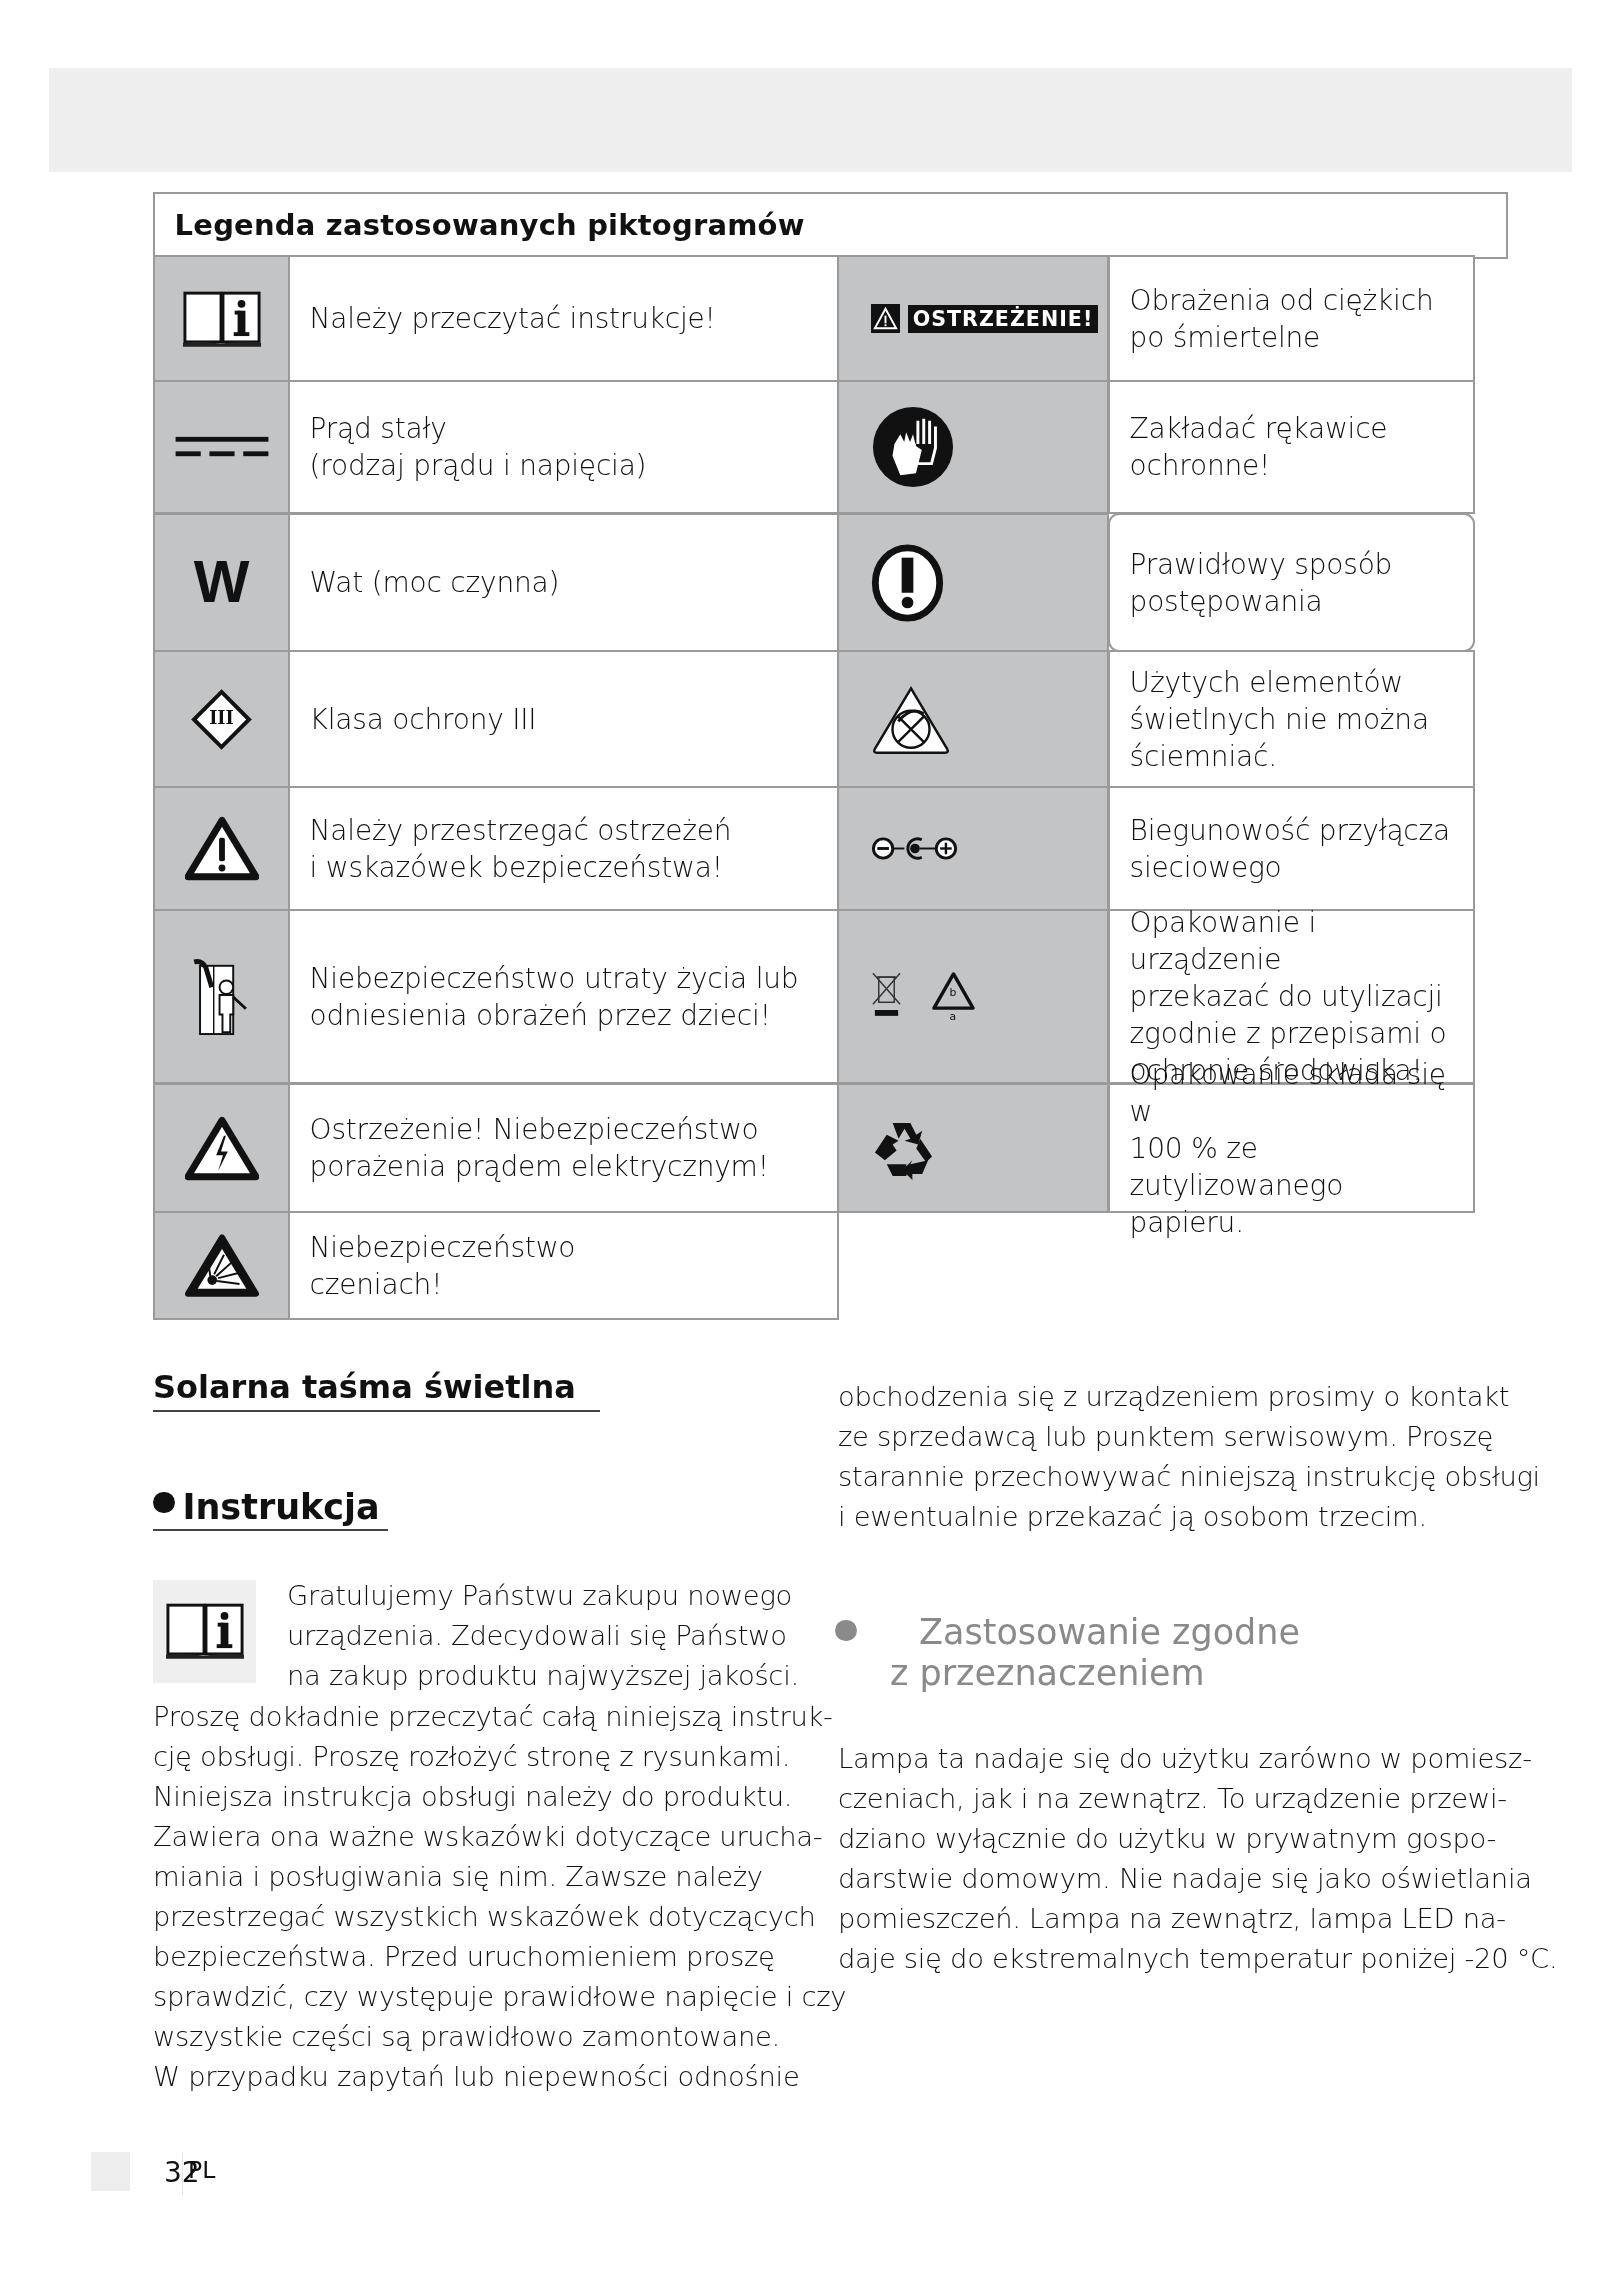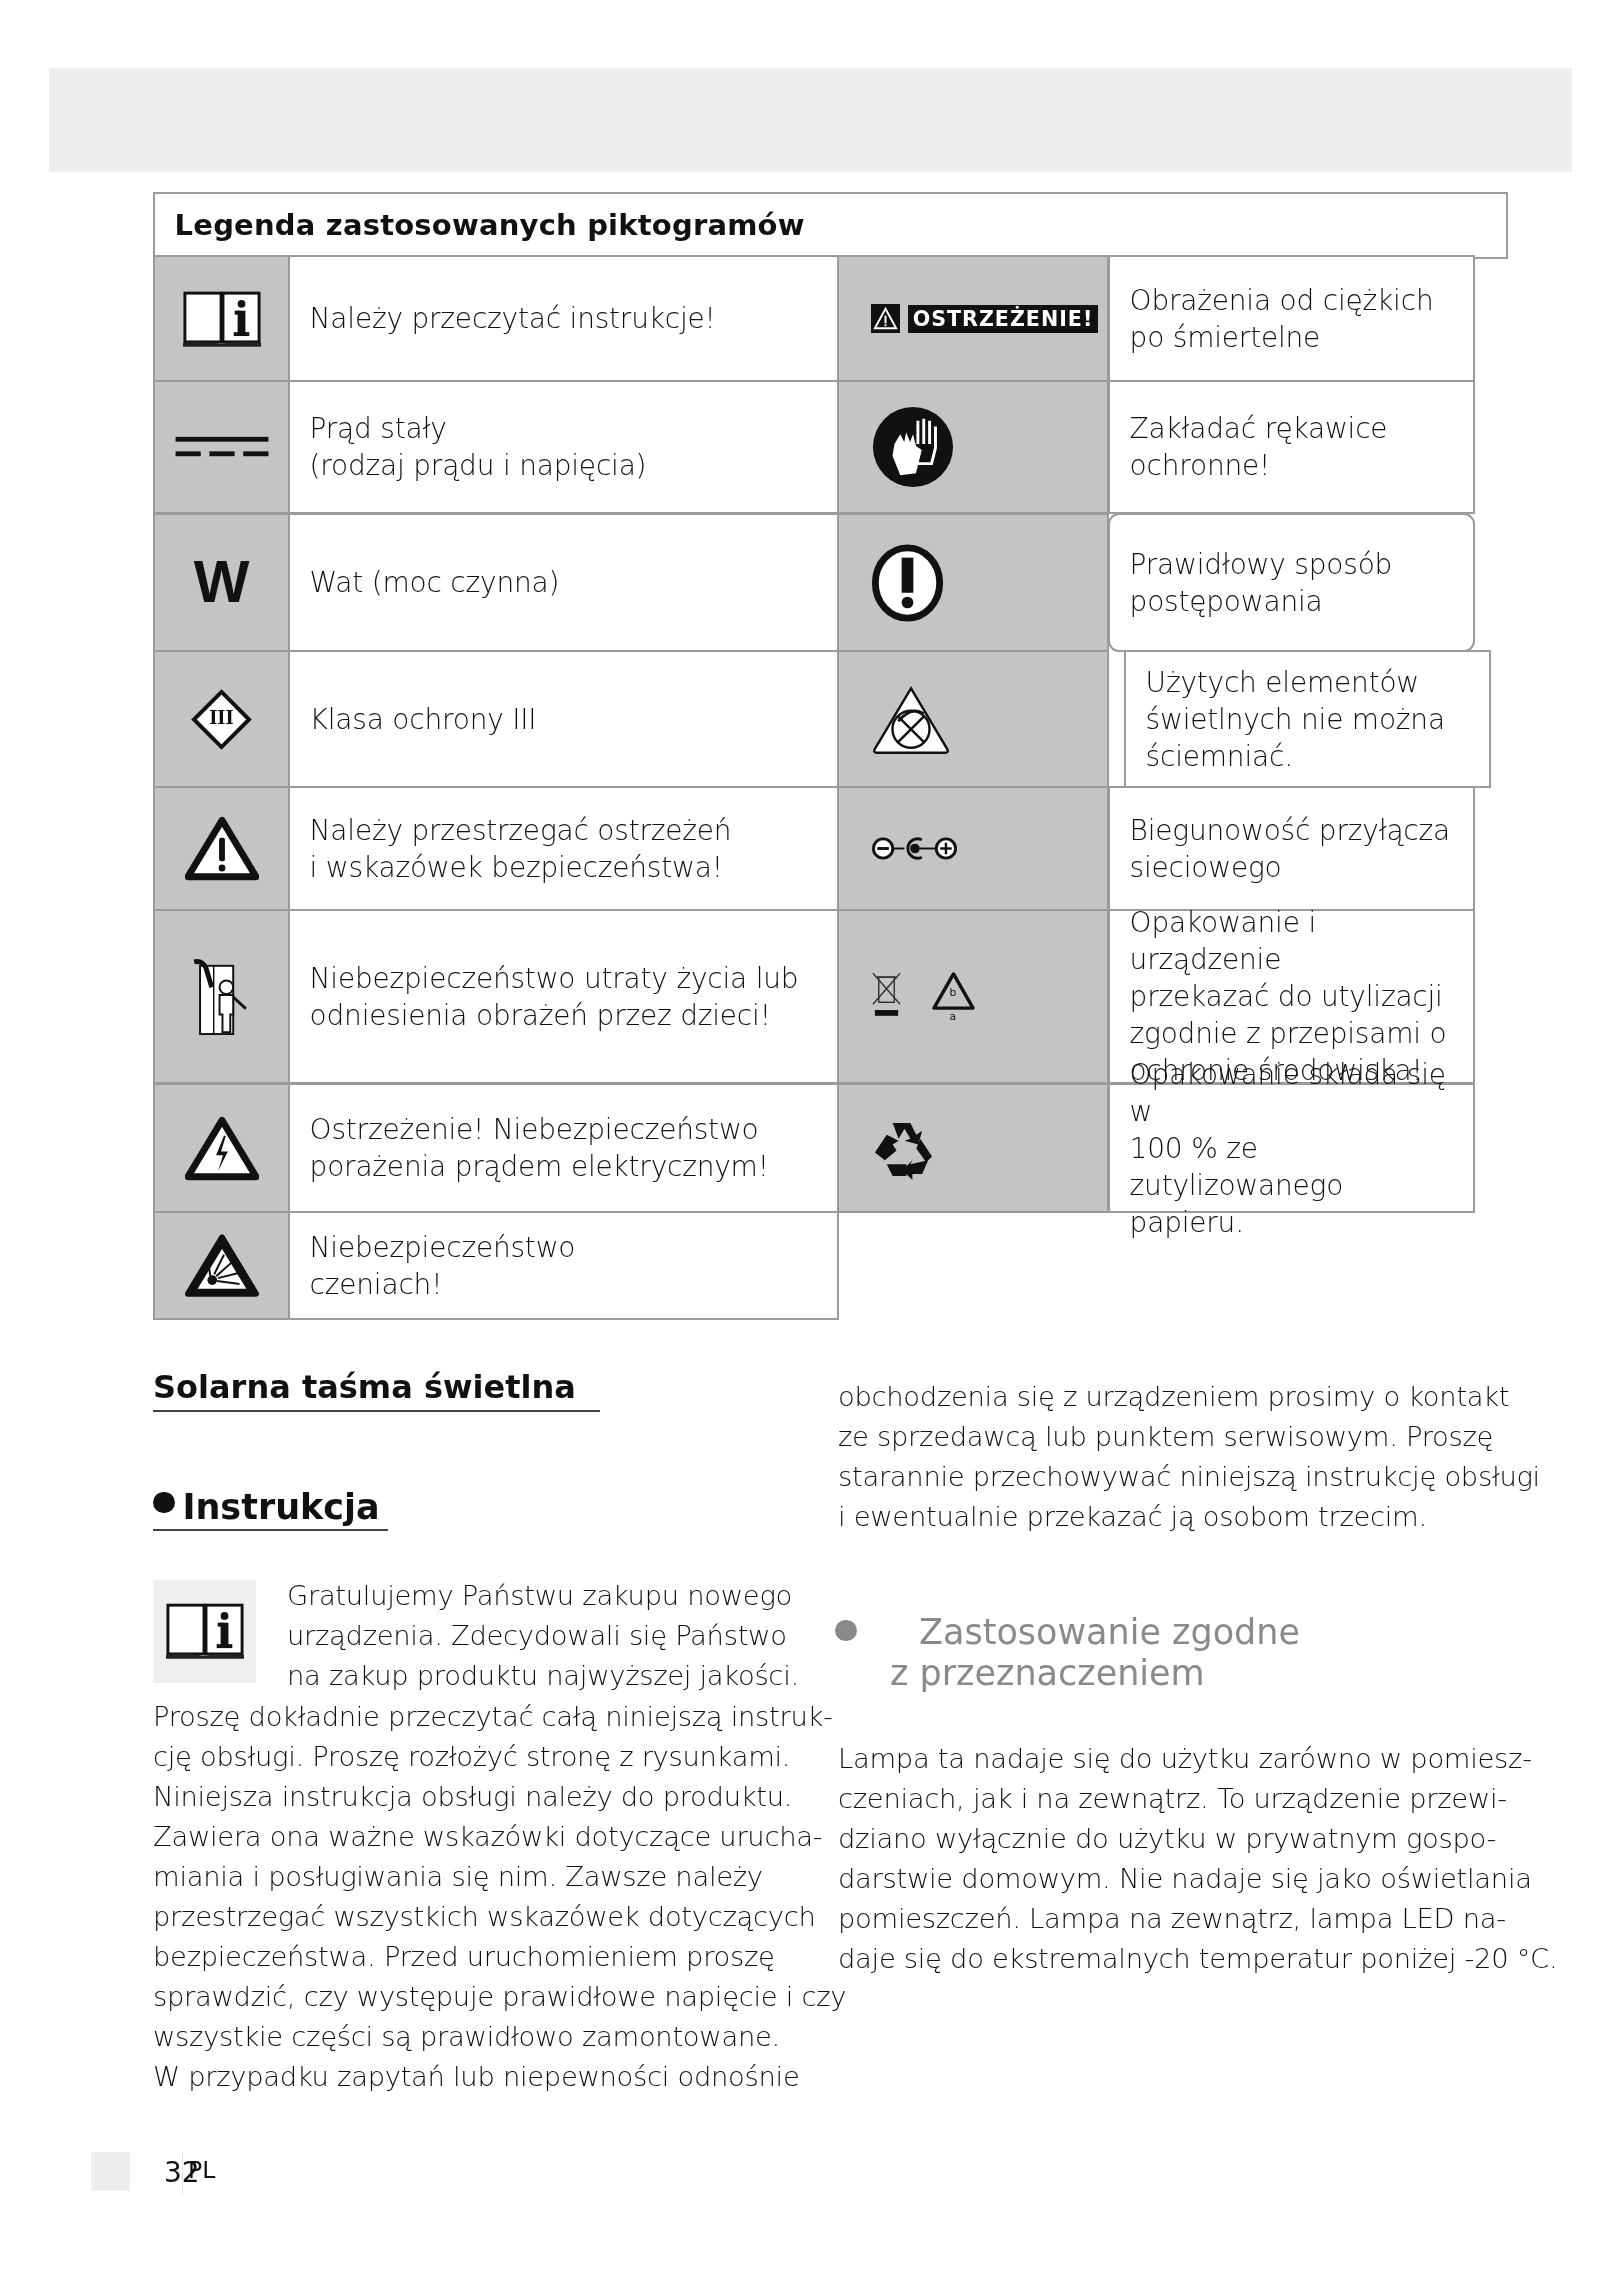--- a/index.html
+++ b/index.html
@@ -222,21 +222,21 @@
   <div class="cell icon-cell right" style="left:684px;top:458px;width:272px;height:138px;">
     <span>
       <svg width="80" height="71" viewBox="0 0 82 72">
         <path d="M41 4 L78 66 Q80 70 76 70 L6 70 Q2 70 4 66Z" fill="#fff" stroke="#111" stroke-width="2.5"></path>
         <circle cx="41" cy="46" r="19" fill="none" stroke="#111" stroke-width="2.5"></circle>
         <path d="M28 33 L54 59 M54 33 L28 59" stroke="#111" stroke-width="2.5"></path>
         <path d="M28 38 Q41 22 54 30" stroke="#111" stroke-width="3" fill="none"></path>
       </svg>
     </span>
   </div>
-  <div class="cell text-cell" style="left:955px;top:458px;width:367px;height:138px;margin-left:16px;">
+  <div class="cell text-cell" style="left:955px;top:458px;width:367px;height:138px;">
     <span>Użytych elementów
 świetlnych nie można
 ściemniać.</span>
   </div>
 
   <div class="cell icon-cell right" style="left:684px;top:594px;width:272px;height:125px;">
     <span>
       <svg width="88" height="29" viewBox="0 0 90 30">
         <circle cx="12" cy="15" r="10" fill="#fff" stroke="#111" stroke-width="3"></circle>
           <line x1="6" y1="15" x2="18" y2="15" stroke="#111" stroke-width="3"></line>

